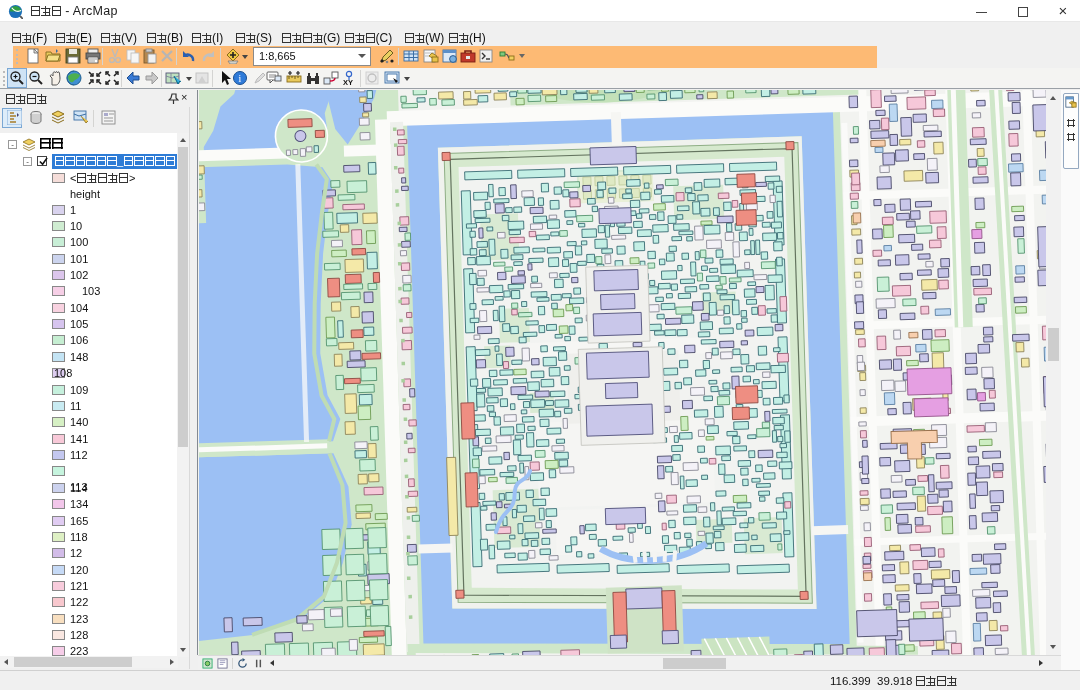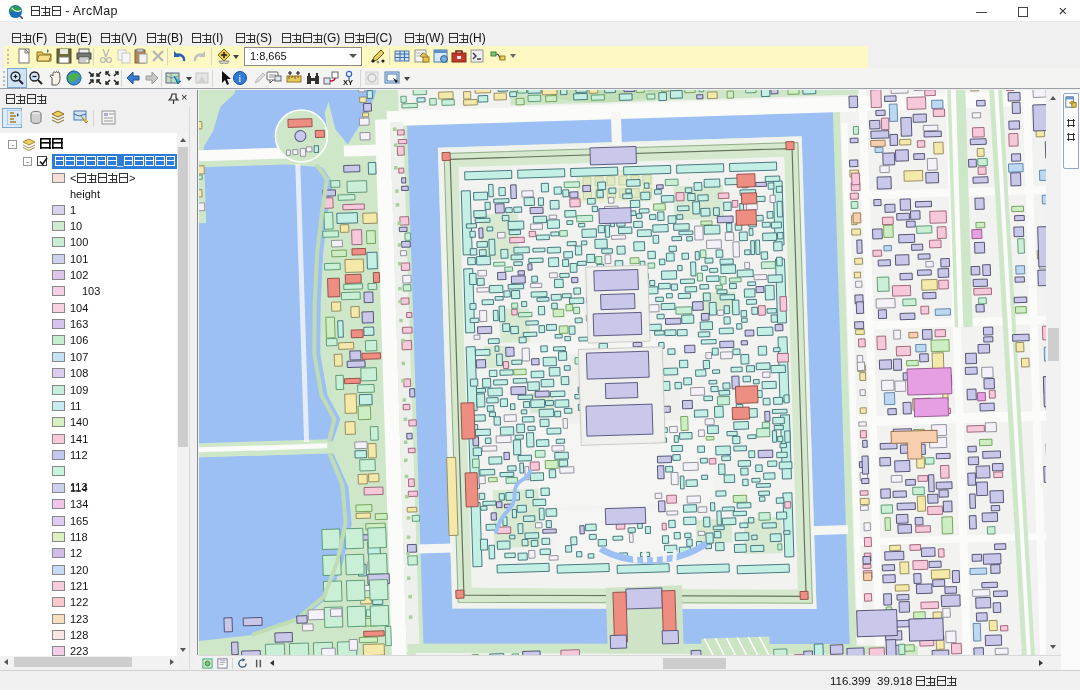--- a/index.html
+++ b/index.html
@@ -2,21 +2,21 @@
 <html><head><meta charset="utf-8">
 <style>
 *{margin:0;padding:0;box-sizing:border-box}
 html,body{width:1080px;height:690px;overflow:hidden;font-family:"Liberation Sans",sans-serif;background:#f0f0f0;position:relative}
 #titlebar{position:absolute;left:0;top:0;width:1080px;height:22px;background:#fff;border-bottom:1px solid #e8e8e8}
 #tb-ico{position:absolute;left:8px;top:4px;width:15px;height:15px}
 #tb-txt{position:absolute;left:30px;top:4px;font-size:12.5px;color:#1a1a1a;letter-spacing:.3px}
 .wbtn{position:absolute;top:0;width:34px;height:22px;color:#333}
 #menubar{position:absolute;left:0;top:22px;width:1080px;height:24px;background:#f0f0f0;font-size:12px;color:#111}
 .mi{position:absolute;top:9px}
-#tbar1{position:absolute;left:4px;top:46px;width:864px;height:22px;background:#fef9c3}
+#tbar1{position:absolute;left:13px;top:46px;width:864px;height:22px;background:#fdba74}
 #tbar2{position:absolute;left:0;top:68px;width:1080px;height:21px;background:#f4f4f2;border-bottom:1px solid #9aa0a6}
 .tsep{position:absolute;top:2px;width:1px;height:17px;background:#d4d4d2}
 .grip{position:absolute;top:3px;width:3px;height:15px;border-left:2px dotted #bbb}
 .icon{position:absolute;width:16px;height:16px}
 #combo{position:absolute;left:240px;top:1px;width:118px;height:19px;background:#fff;border:1px solid #8a8a8a;font-size:11px;color:#111;padding:2px 0 0 5px}
 #combo .ar{position:absolute;right:4px;top:6px;width:0;height:0;border-left:4px solid transparent;border-right:4px solid transparent;border-top:4px solid #555}
 
 #toc{position:absolute;left:0;top:90px;width:190px;height:579px;background:#f0f0f0;border-right:1px solid #d9d9d9}
 #toc-h{position:absolute;left:0;top:0;width:190px;height:17px;font-size:11px;color:#222;background:#f0f0f0}
 #toc-tools{position:absolute;left:2px;top:18px;width:186px;height:24px}
@@ -350,33 +350,33 @@
 <div class="trow" style="top:151px">
         <span class="sw" style="left:52px;top:2px;background:#f6cfe6"></span>
         <span style="position:absolute;left:82px;top:1px">103</span>
       </div>
 <div class="trow" style="top:168px">
         <span class="sw" style="left:52px;top:2px;background:#f8d2e0"></span>
         <span style="position:absolute;left:70px;top:1px">104</span>
       </div>
 <div class="trow" style="top:184px">
         <span class="sw" style="left:52px;top:2px;background:#d6c4ee"></span>
-        <span style="position:absolute;left:70px;top:1px">163</span>
+        <span style="position:absolute;left:70px;top:1px">105</span>
       </div>
 <div class="trow" style="top:200px">
         <span class="sw" style="left:52px;top:2px;background:#c6eed2"></span>
         <span style="position:absolute;left:70px;top:1px">106</span>
       </div>
 <div class="trow" style="top:217px">
         <span class="sw" style="left:52px;top:2px;background:#c4e4f4"></span>
-        <span style="position:absolute;left:70px;top:1px">107</span>
+        <span style="position:absolute;left:70px;top:1px">148</span>
       </div>
 <div class="trow" style="top:233px">
         <span class="sw" style="left:52px;top:2px;background:#ddcdf0"></span>
-        <span style="position:absolute;left:70px;top:1px">108</span>
+        <span style="position:absolute;left:54px;top:1px">108</span>
       </div>
 <div class="trow" style="top:250px">
         <span class="sw" style="left:52px;top:2px;background:#c6f0dd"></span>
         <span style="position:absolute;left:70px;top:1px">109</span>
       </div>
 <div class="trow" style="top:266px">
         <span class="sw" style="left:52px;top:2px;background:#c9ebf2"></span>
         <span style="position:absolute;left:70px;top:1px">11</span>
       </div>
 <div class="trow" style="top:282px">

